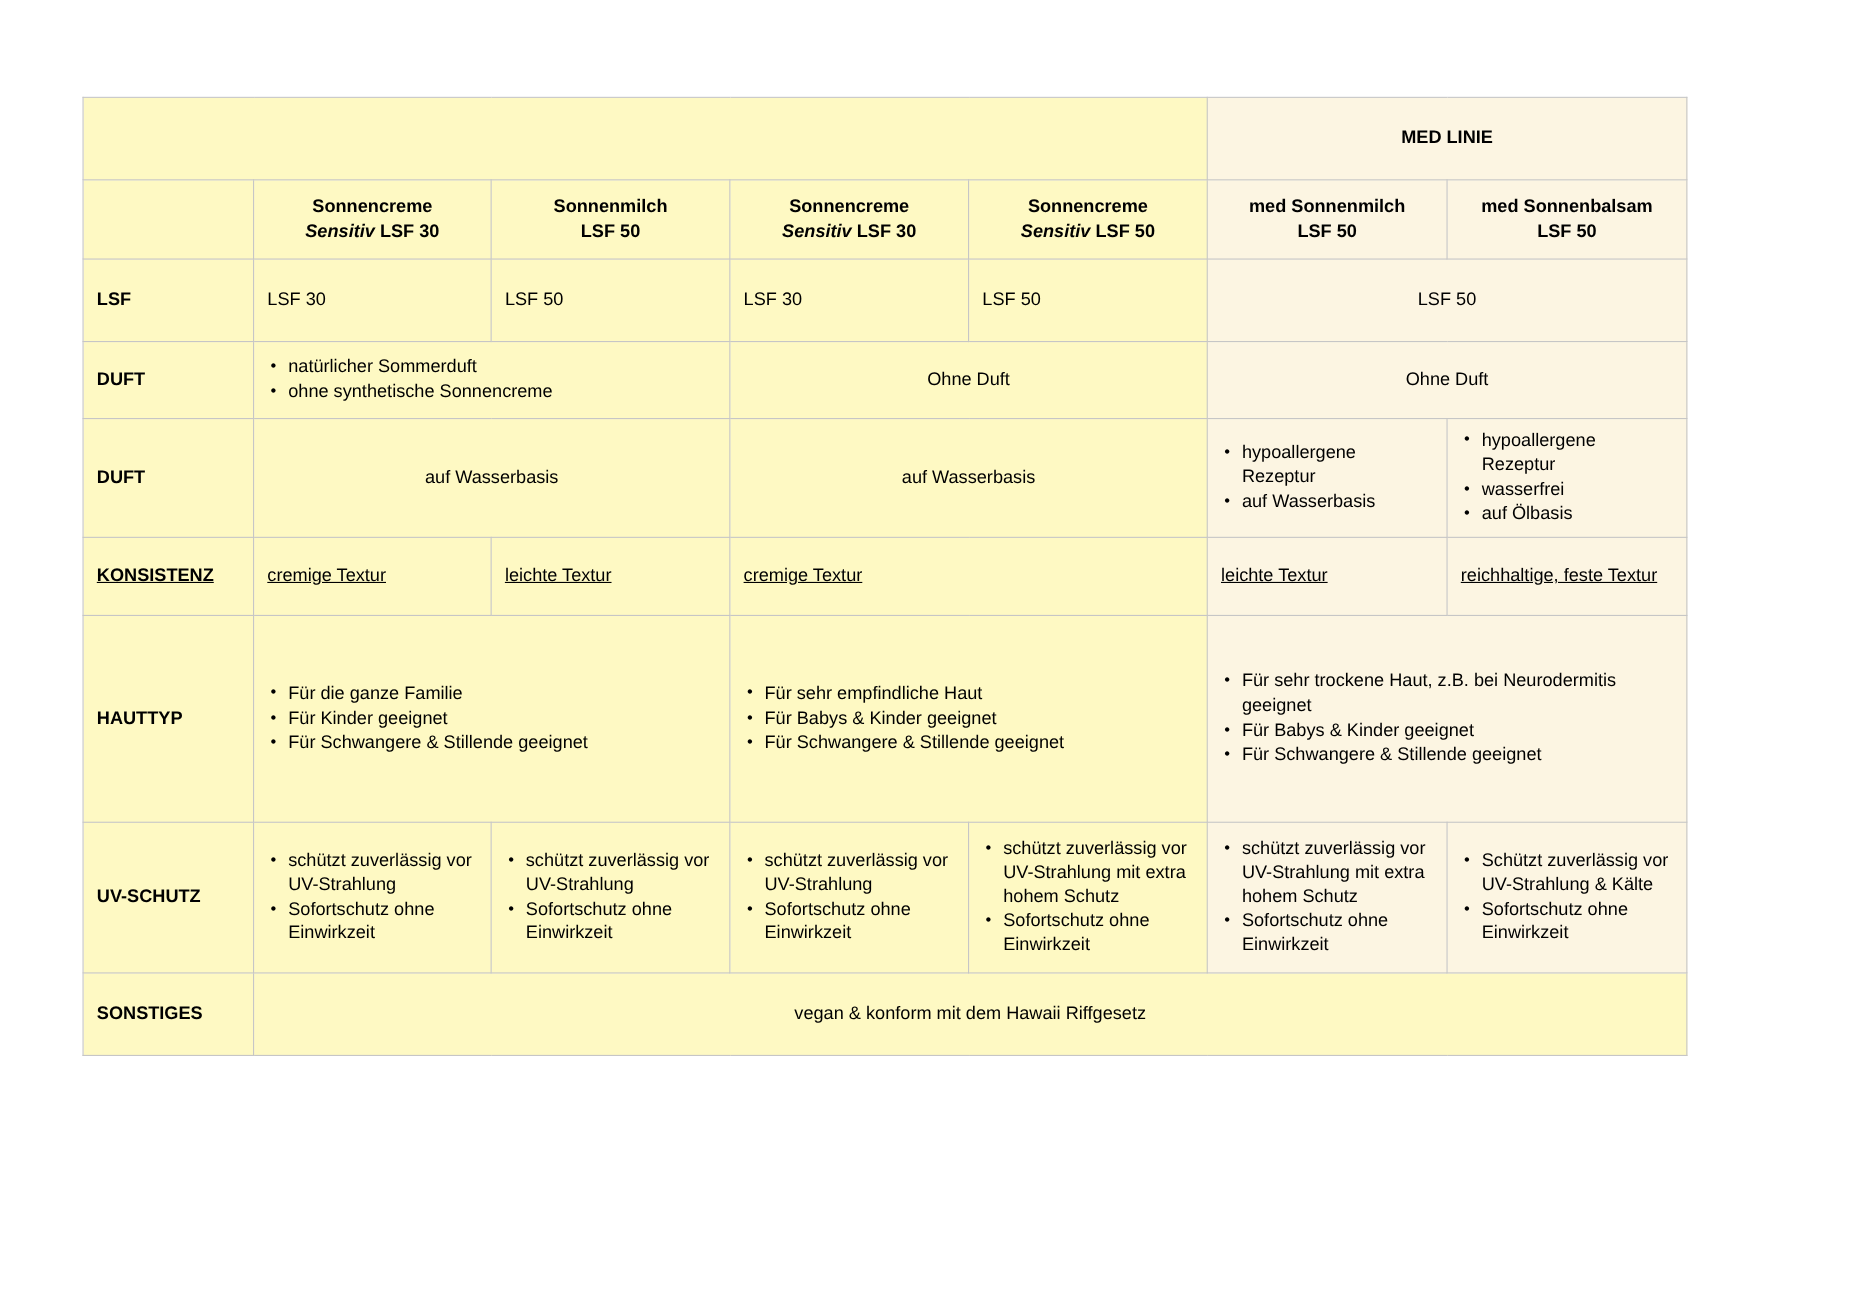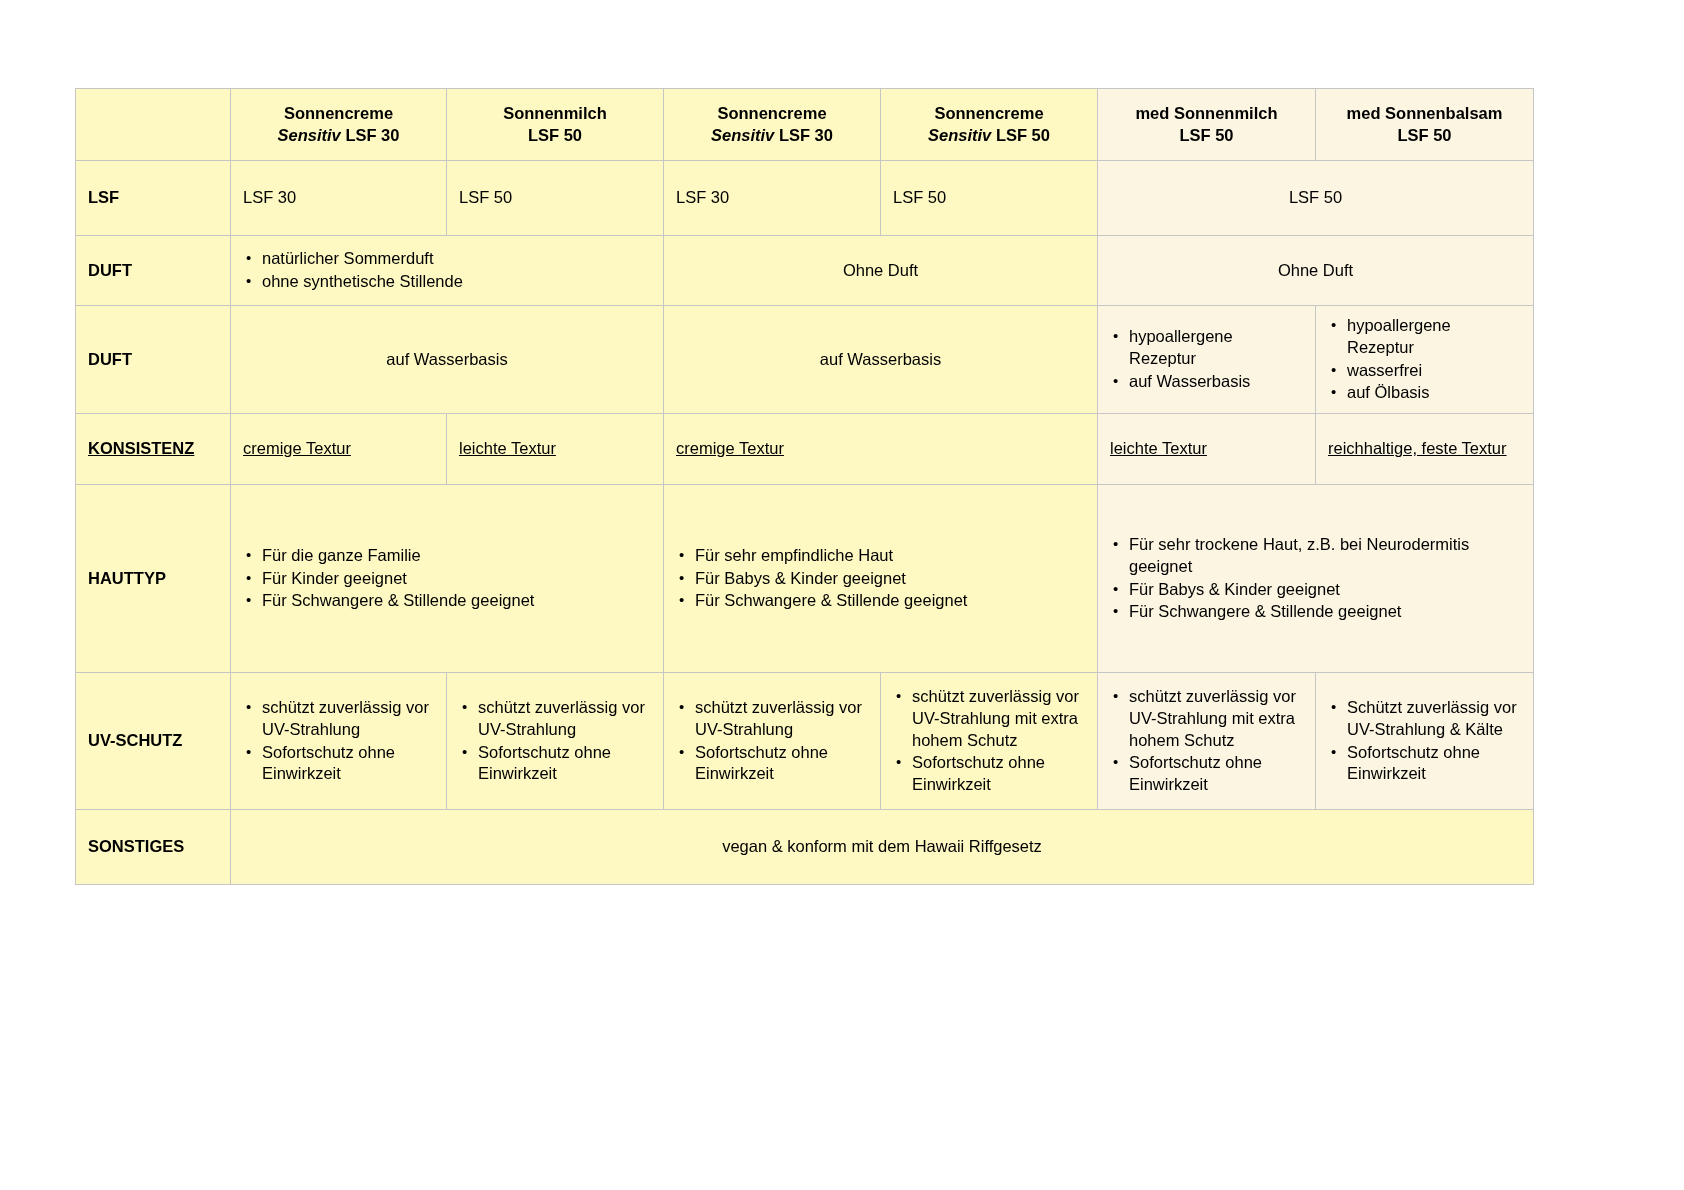--- a/index.html
+++ b/index.html
@@ -51,20 +51,24 @@
       <col style="width:155px">
         <col style="width:216px">
         <col style="width:217px">
       <col style="width:217px">
         <col style="width:217px">
         <col style="width:218px">
         <col style="width:218px">
     </colgroup>
 
     <tbody>
+        <tr class="r-med">
+      <td class="empty" colspan="5"></td>
+      <td class="medbox cream bt bl br bb" colspan="2">MED LINIE</td>
+    </tr>
 
     <tr class="r-phead">
       <td class="empty"></td>
       <td class="phead bt bb bl">
         <div>Sonnencreme</div>
         <div><span class="variant">Sensitiv </span><span>LSF 30</span></div>
       </td>
       <td class="phead bt bb">
         <div>Sonnenmilch</div>
         <div><span class="variant"></span><span>LSF 50</span></div>
@@ -94,21 +98,21 @@
       <td class="bt bl">LSF 30</td>
       <td class="bt">LSF 50</td>
       <td class="bt bl br cream center" colspan="2">LSF 50</td>
     </tr>
 
     <tr class="r-duft">
       <td class="rlabel bl br">DUFT</td>
       <td colspan="2">
         <ul class="bul">
           <li>natürlicher Sommerduft</li>
-          <li>ohne synthetische Stillende</li>
+          <li>ohne synthetische Sonnencreme</li>
         </ul>
       </td>
       <td class="bl center" colspan="2">Ohne Duft</td>
       <td class="bl br cream center" colspan="2">Ohne Duft</td>
     </tr>
 
     <tr class="r-basis">
       <td class="rlabel bl br">DUFT</td>
       <td class="center" colspan="2">auf Wasserbasis</td>
       <td class="bl center" colspan="2">auf Wasserbasis</td>

